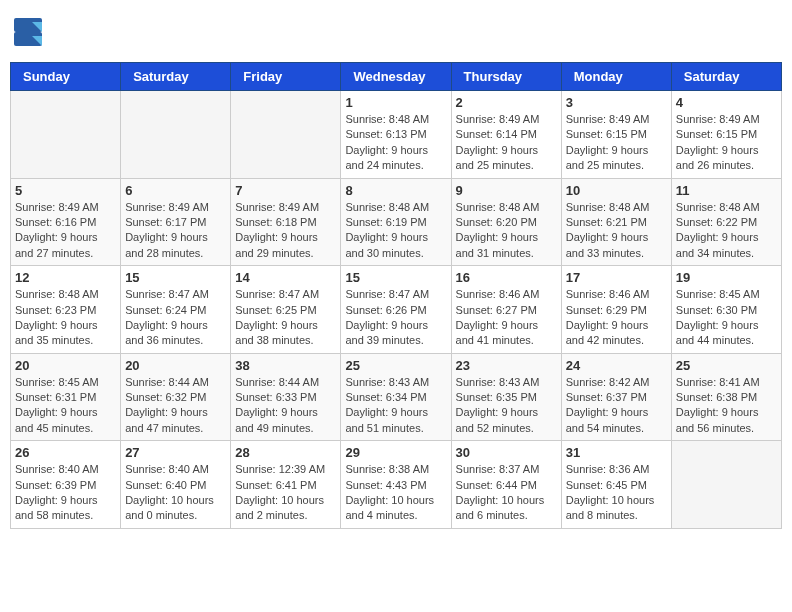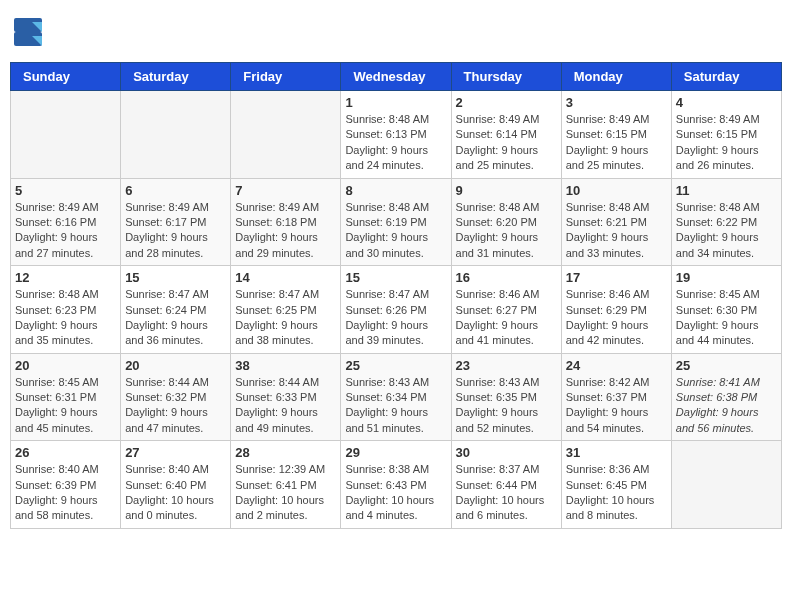--- a/index.html
+++ b/index.html
@@ -303,21 +303,21 @@
         </td>
         <td>
           <span class="day-number">24</span>
           <div class="day-info" style="white-space: pre-line;">Sunrise: 8:42 AM
 Sunset: 6:37 PM
 Daylight: 9 hours
 and 54 minutes.</div>
         </td>
         <td>
           <span class="day-number">25</span>
-          <div class="day-info" style="white-space: pre-line; font-style: italic;">Sunrise: 8:41 AM
+          <div class="day-info" style="white-space: pre-line;">Sunrise: 8:41 AM
 Sunset: 6:38 PM
 Daylight: 9 hours
 and 56 minutes.</div>
         </td>
       </tr>
       <tr>
         <td>
           <span class="day-number">26</span>
           <div class="day-info" style="white-space: pre-line;">Sunrise: 8:40 AM
 Sunset: 6:39 PM
@@ -334,21 +334,21 @@
         <td>
           <span class="day-number">28</span>
           <div class="day-info" style="white-space: pre-line;">Sunrise: 12:39 AM
 Sunset: 6:41 PM
 Daylight: 10 hours
 and 2 minutes.</div>
         </td>
         <td>
           <span class="day-number">29</span>
           <div class="day-info" style="white-space: pre-line;">Sunrise: 8:38 AM
-Sunset: 6:43 PM
+Sunset: 4:43 PM
 Daylight: 10 hours
 and 4 minutes.</div>
         </td>
         <td>
           <span class="day-number">30</span>
           <div class="day-info" style="white-space: pre-line;">Sunrise: 8:37 AM
 Sunset: 6:44 PM
 Daylight: 10 hours
 and 6 minutes.</div>
         </td>

